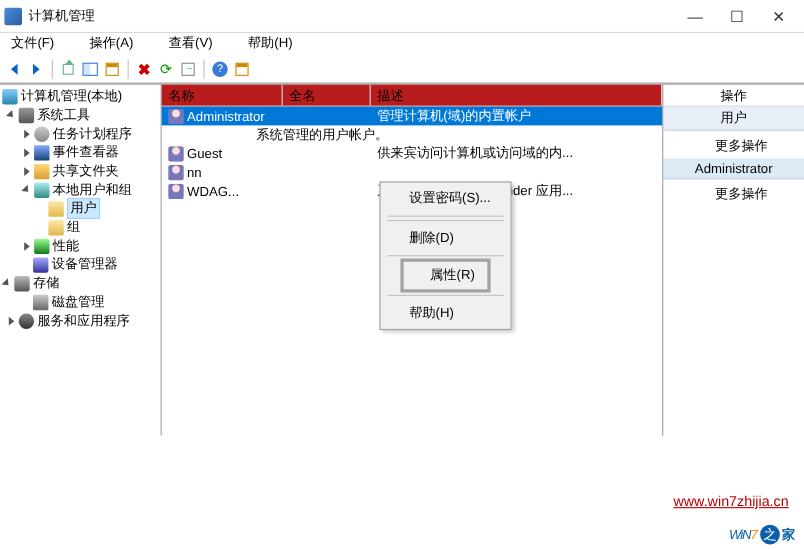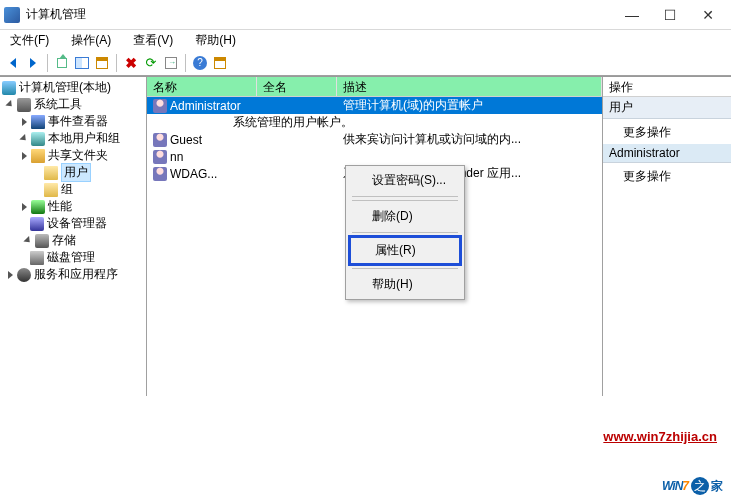--- a/index.html
+++ b/index.html
@@ -2,21 +2,21 @@
 <html><head>
   <meta charset="utf-8">
   <style>
     * { box-sizing: border-box; margin: 0; padding: 0; font-family: "Microsoft YaHei", "Segoe UI", Tahoma, sans-serif; font-size: 12px; }
     body { width: 731px; height: 500px; background: #fff; overflow: hidden; position: relative; }
     .titlebar { height: 30px; display: flex; align-items: center; padding: 0 4px; border-bottom: 1px solid #d9d9d9; background: #fff; }
     .titlebar .app-icon { width: 16px; height: 16px; margin-right: 6px; background: linear-gradient(135deg,#4a90d9,#2c5aa0); border-radius: 2px; }
     .titlebar .title { flex: 1; font-size: 12px; }
     .titlebar .win-btns { display: flex; }
     .titlebar .win-btn { width: 38px; height: 24px; display: flex; align-items: center; justify-content: center; font-size: 14px; font-family: Arial; color: #333; }
-    .menubar { height: 20px; display: flex; align-items: center; padding: 0 4px; gap: 10px; }
+    .menubar { height: 20px; display: flex; align-items: flex-start; padding: 0 4px; gap: 20px; }
     .menubar span { padding: 1px 6px; }
     .toolbar { height: 26px; display: flex; align-items: center; padding: 0 4px; gap: 2px; border-bottom: 1px solid #a0a0a0; }
     .tbtn { width: 18px; height: 18px; display: inline-flex; align-items: center; justify-content: center; }
     .sep { width: 1px; height: 18px; background: #c0c0c0; margin: 0 3px; }
     .ico-back, .ico-fwd { width: 0; height: 0; border-top: 5px solid transparent; border-bottom: 5px solid transparent; }
     .ico-back { border-right: 6px solid #0066cc; }
     .ico-fwd { border-left: 6px solid #0066cc; }
     .ico-up { width: 10px; height: 10px; border: 1px solid #5b8; position: relative; }
     .ico-up::after { content: ""; position: absolute; top: -5px; left: 1px; border-left: 4px solid transparent; border-right: 4px solid transparent; border-bottom: 5px solid #5b8; }
     .ico-pane { width: 14px; height: 12px; border: 1px solid #3a7bd5; background: linear-gradient(to right,#cde5ff 50%,#fff 50%); }
@@ -43,42 +43,42 @@
     .tree-ico.localusr { background: linear-gradient(#aee,#388); border-radius: 2px; }
     .tree-ico.folder { background: linear-gradient(#ffe9a9,#e0b848); border-radius: 1px; }
     .tree-ico.perf { background: linear-gradient(#9f9,#171); border-radius: 2px; }
     .tree-ico.dev { background: linear-gradient(#aaf,#339); border-radius: 2px; }
     .tree-ico.storage { background: linear-gradient(#bbb,#555); border-radius: 2px; }
     .tree-ico.disk { background: linear-gradient(#ccc,#666); border-radius: 1px; }
     .tree-ico.svc { background: linear-gradient(#888,#333); border-radius: 50%; }
     .tree-label { font-size: 12px; }
     .tree-label.sel { background: #cce8ff; border: 1px solid #99d1ff; padding: 0 2px; }
     .list-pane { flex: 1; border-right: 1px solid #a0a0a0; position: relative; }
-    .list-header { display: flex; height: 20px; border-bottom: 1px solid #d0d0d0; background: #86efac; }
+    .list-header { display: flex; height: 20px; border-bottom: 1px solid #d0d0d0; background: #b91c1c; }
     .list-header .col { padding: 2px 6px; border-right: 1px solid #e0e0e0; font-size: 12px; }
     .col-name { width: 110px; }
     .col-full { width: 80px; }
     .col-desc { flex: 1; }
     .list-row { display: flex; height: 17px; align-items: center; }
     .list-row .col { padding: 0 6px; overflow: hidden; white-space: nowrap; text-overflow: ellipsis; }
     .list-row.sel { background: #0078d7; color: #fff; }
     .user-ico { width: 14px; height: 14px; margin-right: 3px; display: inline-block; background: radial-gradient(circle at 50% 30%,#fdd 3px,#77b 4px); border-radius: 2px; vertical-align: -3px; }
-    .actions-pane { width: 128px; }
+    .actions-pane { width: 128px; text-align: center; }
     .actions-pane .hdr { height: 20px; padding: 2px 6px; border-bottom: 1px solid #d0d0d0; font-size: 12px; }
     .actions-pane .section-hdr { background: #e7eef6; padding: 2px 6px; border-bottom: 1px solid #c9d3dd; margin-bottom: 2px; }
     .actions-pane .section-hdr:first-of-type { background:#dbeaf5; margin-top:3px;}
     .actions-pane .item { padding: 3px 6px 3px 20px; }
     .ctxmenu { position: absolute; left: 198px; top: 88px; width: 120px; background: #f0f0f0; border: 1px solid #a0a0a0; box-shadow: 2px 2px 4px rgba(0,0,0,.25); padding: 2px; z-index: 10; }
     .ctxmenu .mitem { padding: 4px 8px 4px 24px; font-size: 12px; position: relative; }
     .ctxmenu .mitem.sub::after { content: "▶"; position: absolute; right: 6px; font-size: 9px; color: #555; }
     .ctxmenu .msep { height: 1px; background: #c0c0c0; margin: 3px 4px; }
-    .ctxmenu .highlight { border: 3px solid #1d4ed8; margin: -1px 0; }
-    .watermark1 { position: absolute; right: 14px; bottom: 56px; color: #b00; font-weight: bold; font-size: 13px; text-decoration: underline; text-align: right; }
+    .ctxmenu .highlight { border: 3px solid #a3a3a3; margin: -1px 16px; }
+    .watermark1 { position: absolute; right: 14px; bottom: 37px; color: #b00; font-weight: normal; font-size: 13px; text-decoration: underline; text-align: right; }
     .watermark2 { position: absolute; right: 8px; bottom: 4px; }
-    .watermark2 .logo { font-family: Arial Black, Arial; font-size: 22px; font-weight: 700; font-style: italic; color: #0b5fa8; letter-spacing: -1px; }
+    .watermark2 .logo { font-family: Arial Black, Arial; font-size: 22px; font-weight: 400; font-style: italic; color: #0b5fa8; letter-spacing: -1px; }
     .watermark2 .logo .seven { color: #ff8800; }
     .watermark2 .tag { font-size: 12px; color: #0b5fa8; font-weight: bold; margin-left: 2px; }
     .watermark2 .circle { display: inline-block; width: 18px; height: 18px; border-radius: 50%; background: #0b5fa8; color: #fff; text-align: center; line-height: 18px; font-size: 12px; margin-left: 3px; }
   </style>
 </head>
 <body>
 
 <div class="titlebar">
   <span class="app-icon"></span>
   <span class="title">计算机管理</span>
@@ -139,51 +139,56 @@
         <span class="tree-ico comp"></span>
         <span class="tree-label">计算机管理(本地)</span>
       </div>
     <div class="tree-node" style="padding-left:4px">
         <span class="exp open"></span>
         <span class="tree-ico tools"></span>
         <span class="tree-label">系统工具</span>
       </div>
     <div class="tree-node" style="padding-left:18px">
         <span class="exp closed"></span>
+        <span class="tree-ico sched"></span>
+        <span class="tree-label">任务计划程序</span>
+      </div>
+    <div class="tree-node" style="padding-left:18px">
+        <span class="exp closed"></span>
         <span class="tree-ico event"></span>
         <span class="tree-label">事件查看器</span>
+      </div>
+    <div class="tree-node" style="padding-left:18px">
+        <span class="exp closed"></span>
+        <span class="tree-ico share"></span>
+        <span class="tree-label">共享文件夹</span>
       </div>
     <div class="tree-node" style="padding-left:18px">
         <span class="exp open"></span>
         <span class="tree-ico localusr"></span>
         <span class="tree-label">本地用户和组</span>
       </div>
-    <div class="tree-node" style="padding-left:18px">
-        <span class="exp closed"></span>
-        <span class="tree-ico share"></span>
-        <span class="tree-label">共享文件夹</span>
-      </div>
     <div class="tree-node" style="padding-left:44px">
         <span class="tree-ico folder"></span>
         <span class="tree-label sel">用户</span>
       </div>
     <div class="tree-node" style="padding-left:44px">
         <span class="tree-ico folder"></span>
         <span class="tree-label">组</span>
       </div>
     <div class="tree-node" style="padding-left:18px">
         <span class="exp closed"></span>
         <span class="tree-ico perf"></span>
         <span class="tree-label">性能</span>
       </div>
     <div class="tree-node" style="padding-left:30px">
         <span class="tree-ico dev"></span>
         <span class="tree-label">设备管理器</span>
       </div>
-    <div class="tree-node" style="padding-left:22px">
+    <div class="tree-node" style="padding-left:0">
         <span class="exp open"></span>
         <span class="tree-ico storage"></span>
         <span class="tree-label">存储</span>
       </div>
     <div class="tree-node" style="padding-left:30px">
         <span class="tree-ico disk"></span>
         <span class="tree-label">磁盘管理</span>
       </div>
     <div class="tree-node" style="padding-left:4px">
         <span class="exp closed"></span>

